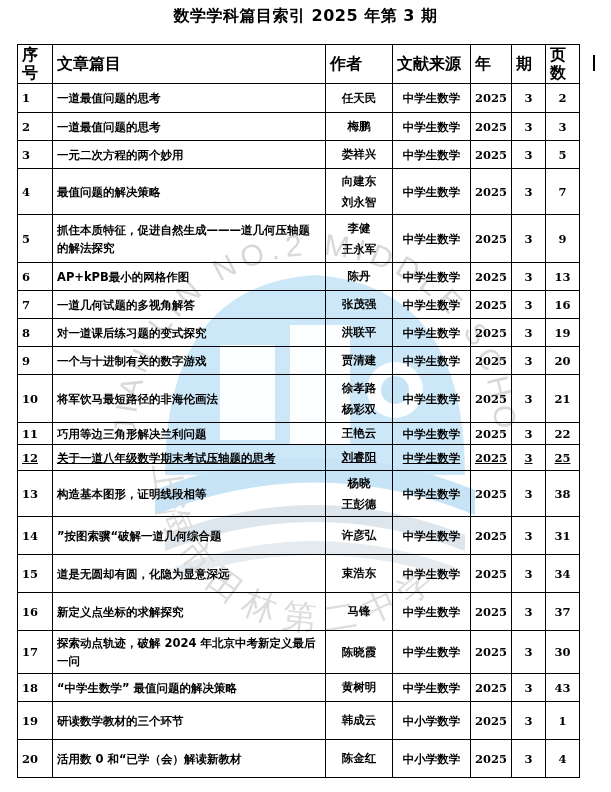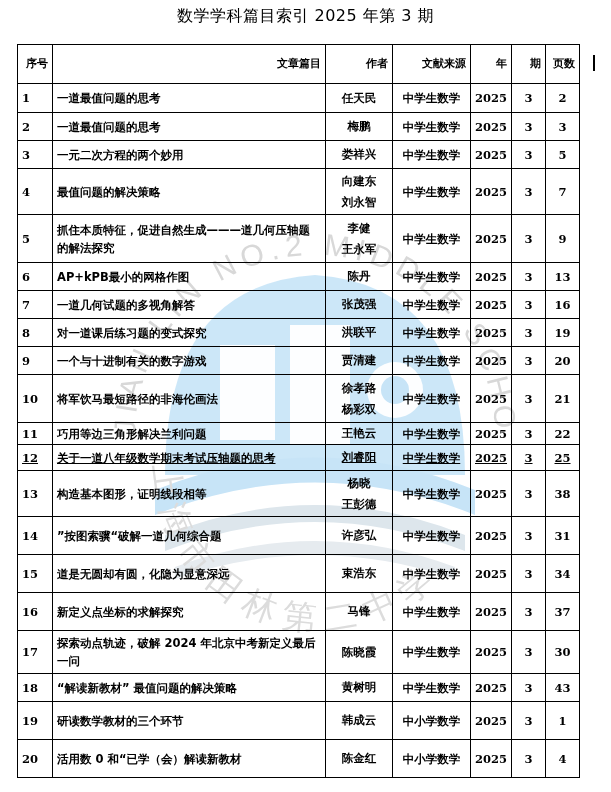--- a/index.html
+++ b/index.html
@@ -3,39 +3,39 @@
   <meta charset="utf-8">
   <style>
     html, body { margin: 0; padding: 0; background: #ffffff; }
     body {
       width: 611px; height: 792px; position: relative; overflow: hidden;
       font-family: "DejaVu Sans", "Liberation Sans", sans-serif;
       color: #000;
     }
     .title {
       position: absolute; left: 0; top: 6px; width: 611px;
-      text-align: center; font-size: 16px; font-weight: normal; letter-spacing: 0.5px;
+      text-align: center; font-size: 16px; font-weight: bold; letter-spacing: 0.5px;
     }
     .cursor {
       position: absolute; left: 593px; top: 55px; width: 2px; height: 16px; background: #000;
     }
     .watermark {
       position: absolute; left: 95px; top: 215px; width: 440px; height: 420px;
       pointer-events: none; z-index: 0;
     }
     table.index {
       position: absolute; left: 17px; top: 44px;
       border-collapse: collapse; table-layout: fixed; z-index: 1;
       background: transparent;
     }
     table.index td, table.index th {
       border: 1px solid #000; padding: 0 4px; font-size: 11.5px; font-weight: bold;
       line-height: 18px; vertical-align: middle; background: transparent;
     }
-    table.index th { text-align: right; font-size: 11px; }
+    table.index th { text-align: left; font-size: 16px; }
     td.c-no { text-align: left; padding-left: 6px; font-family: "DejaVu Serif", "Liberation Serif", serif; }
     td.c-title { text-align: left; padding-left: 5px; }
     td.c-author, td.c-src, td.c-year, td.c-iss, td.c-page { text-align: center; }
     td.c-year, td.c-iss, td.c-page { font-family: "DejaVu Serif", "Liberation Serif", serif; margin-left: 16px; }
     .author-line { display: block; line-height: 21px; }
   </style>
 </head>
 <body>
 
 <div class="title">数学学科篇目索引 2025 年第 3 期</div>
@@ -271,21 +271,21 @@
         <td class="c-author">
           <span class="author-line">陈晓霞</span>
         </td>
         <td class="c-src">中学生数学</td>
         <td class="c-year">2025</td>
         <td class="c-iss">3</td>
         <td class="c-page">30</td>
       </tr>
       <tr style="height: 28px;">
         <td class="c-no">18</td>
-        <td class="c-title">“解读新教材” 最值问题的解决策略</td>
+        <td class="c-title">“中学生数学” 最值问题的解决策略</td>
         <td class="c-author">
           <span class="author-line">黄树明</span>
         </td>
         <td class="c-src">中学生数学</td>
         <td class="c-year">2025</td>
         <td class="c-iss">3</td>
         <td class="c-page">43</td>
       </tr>
       <tr style="height: 38px;">
         <td class="c-no">19</td>

